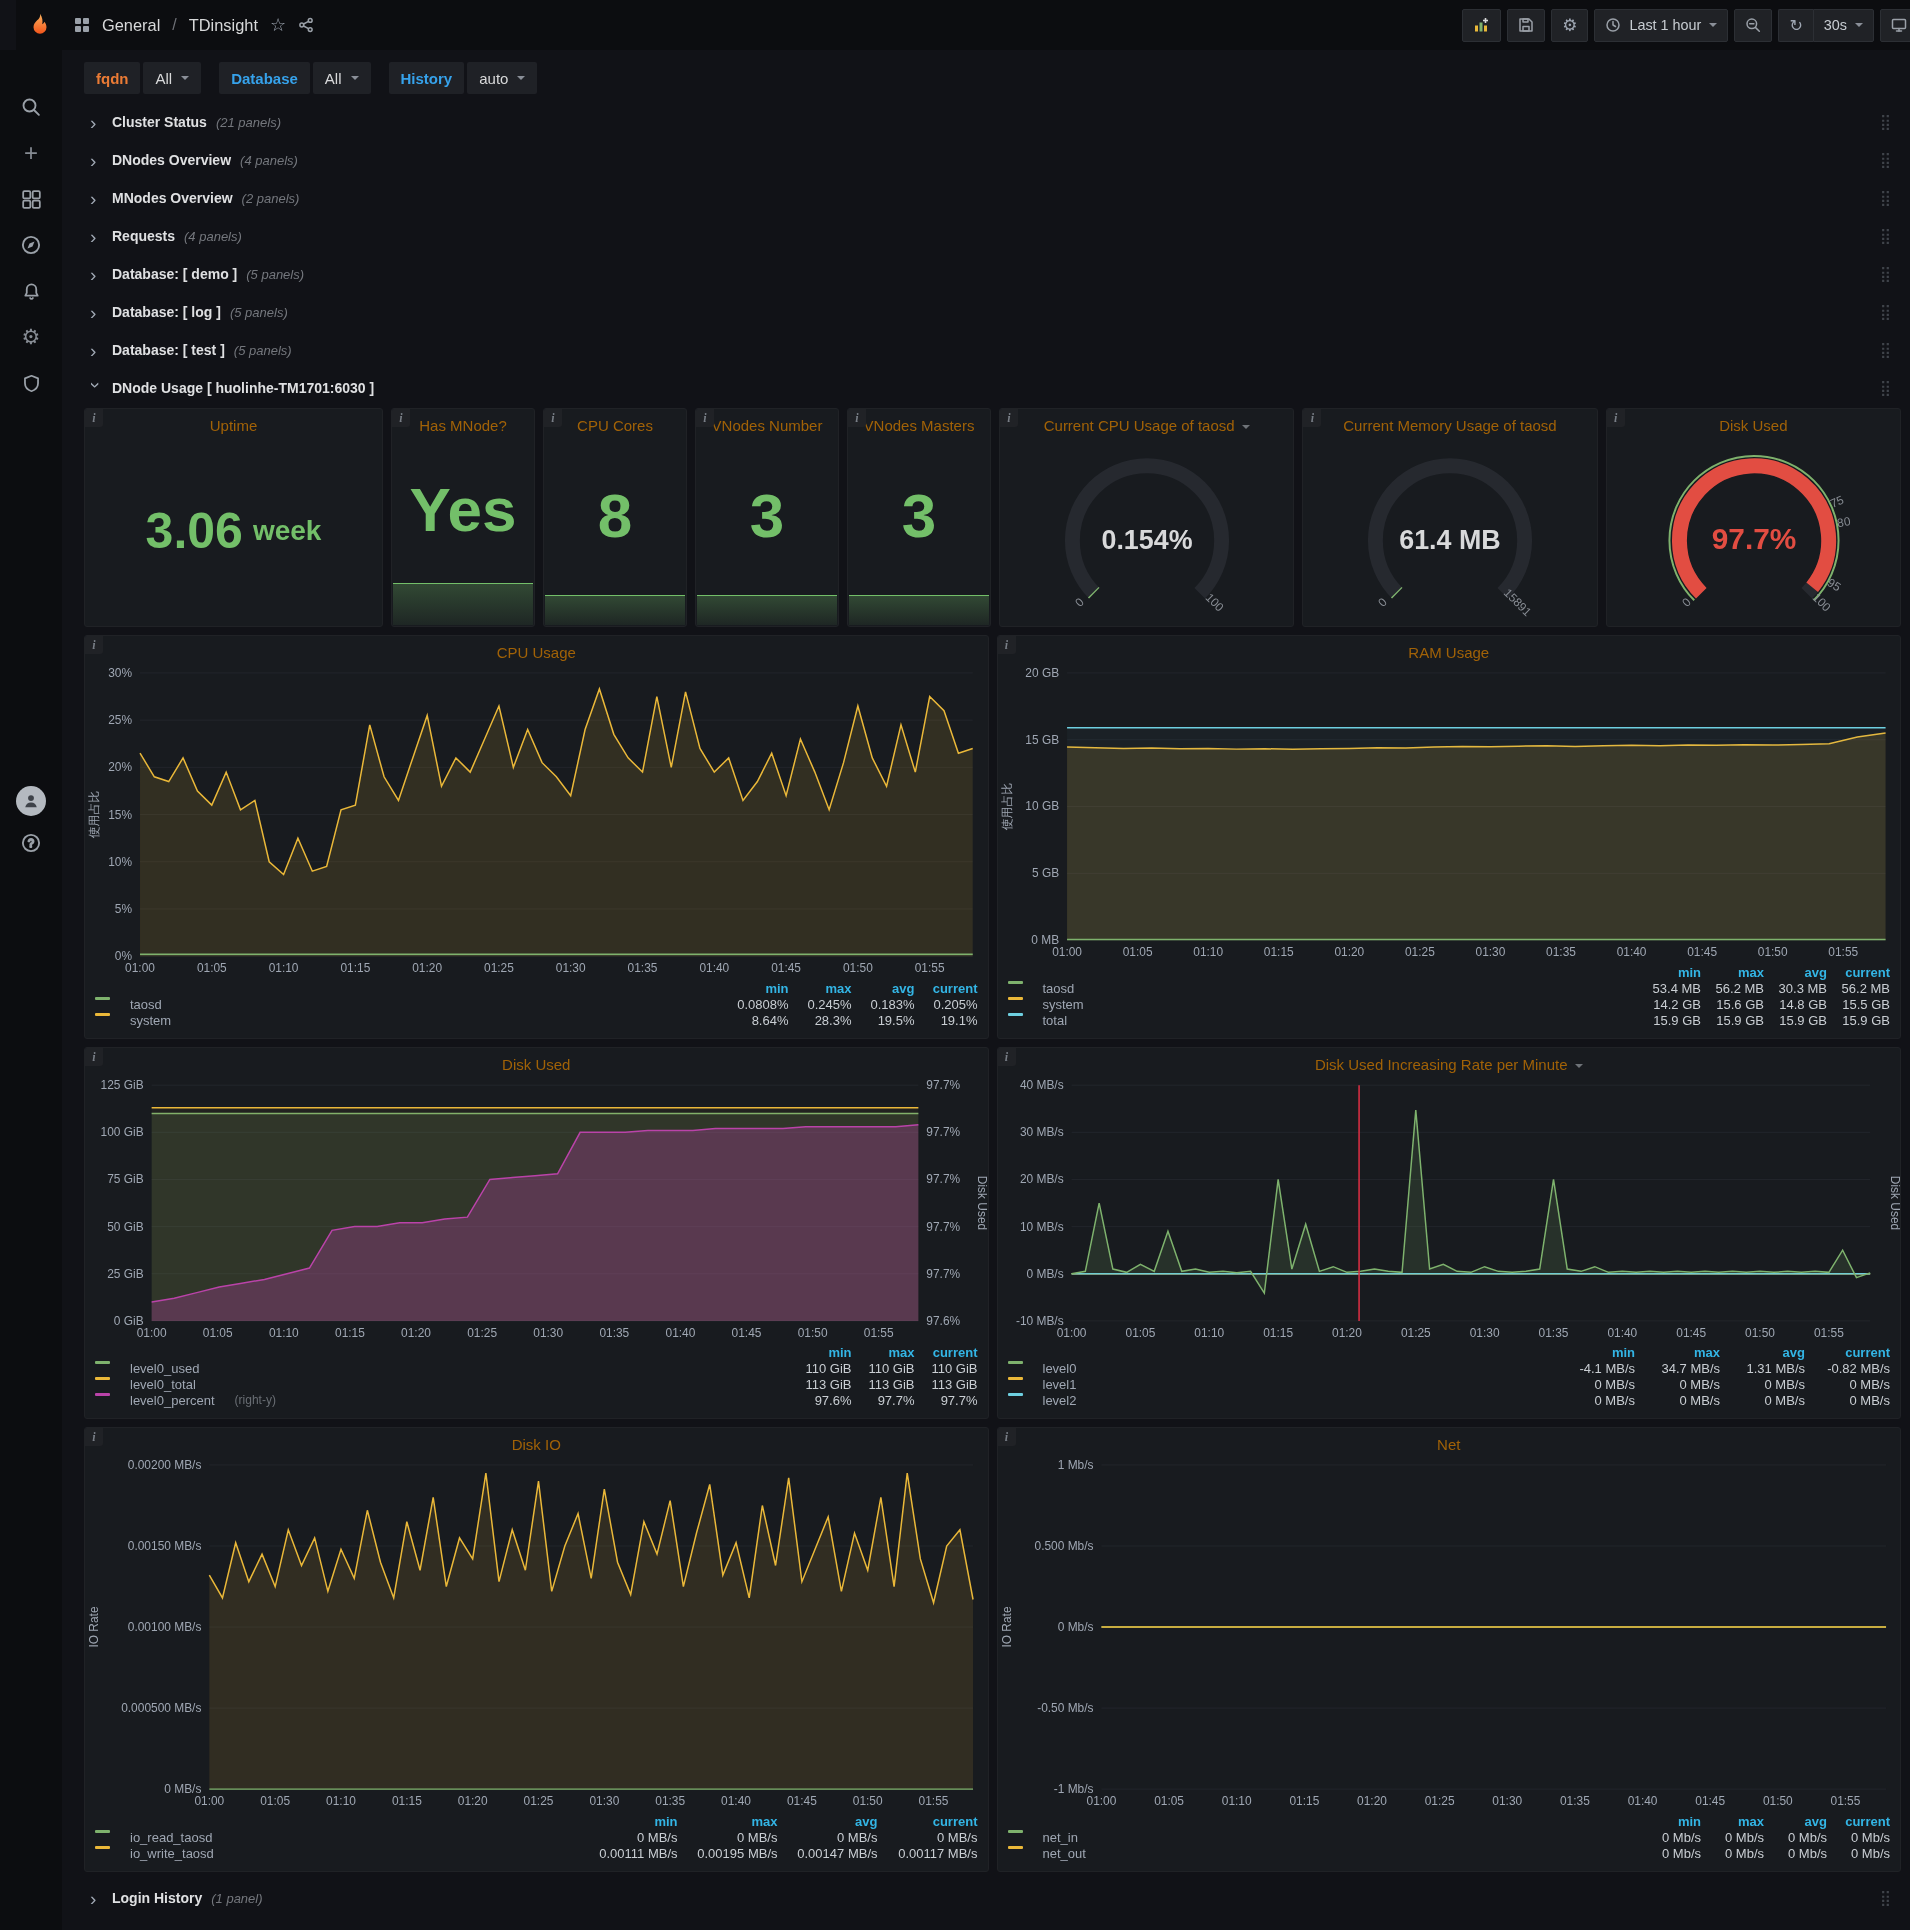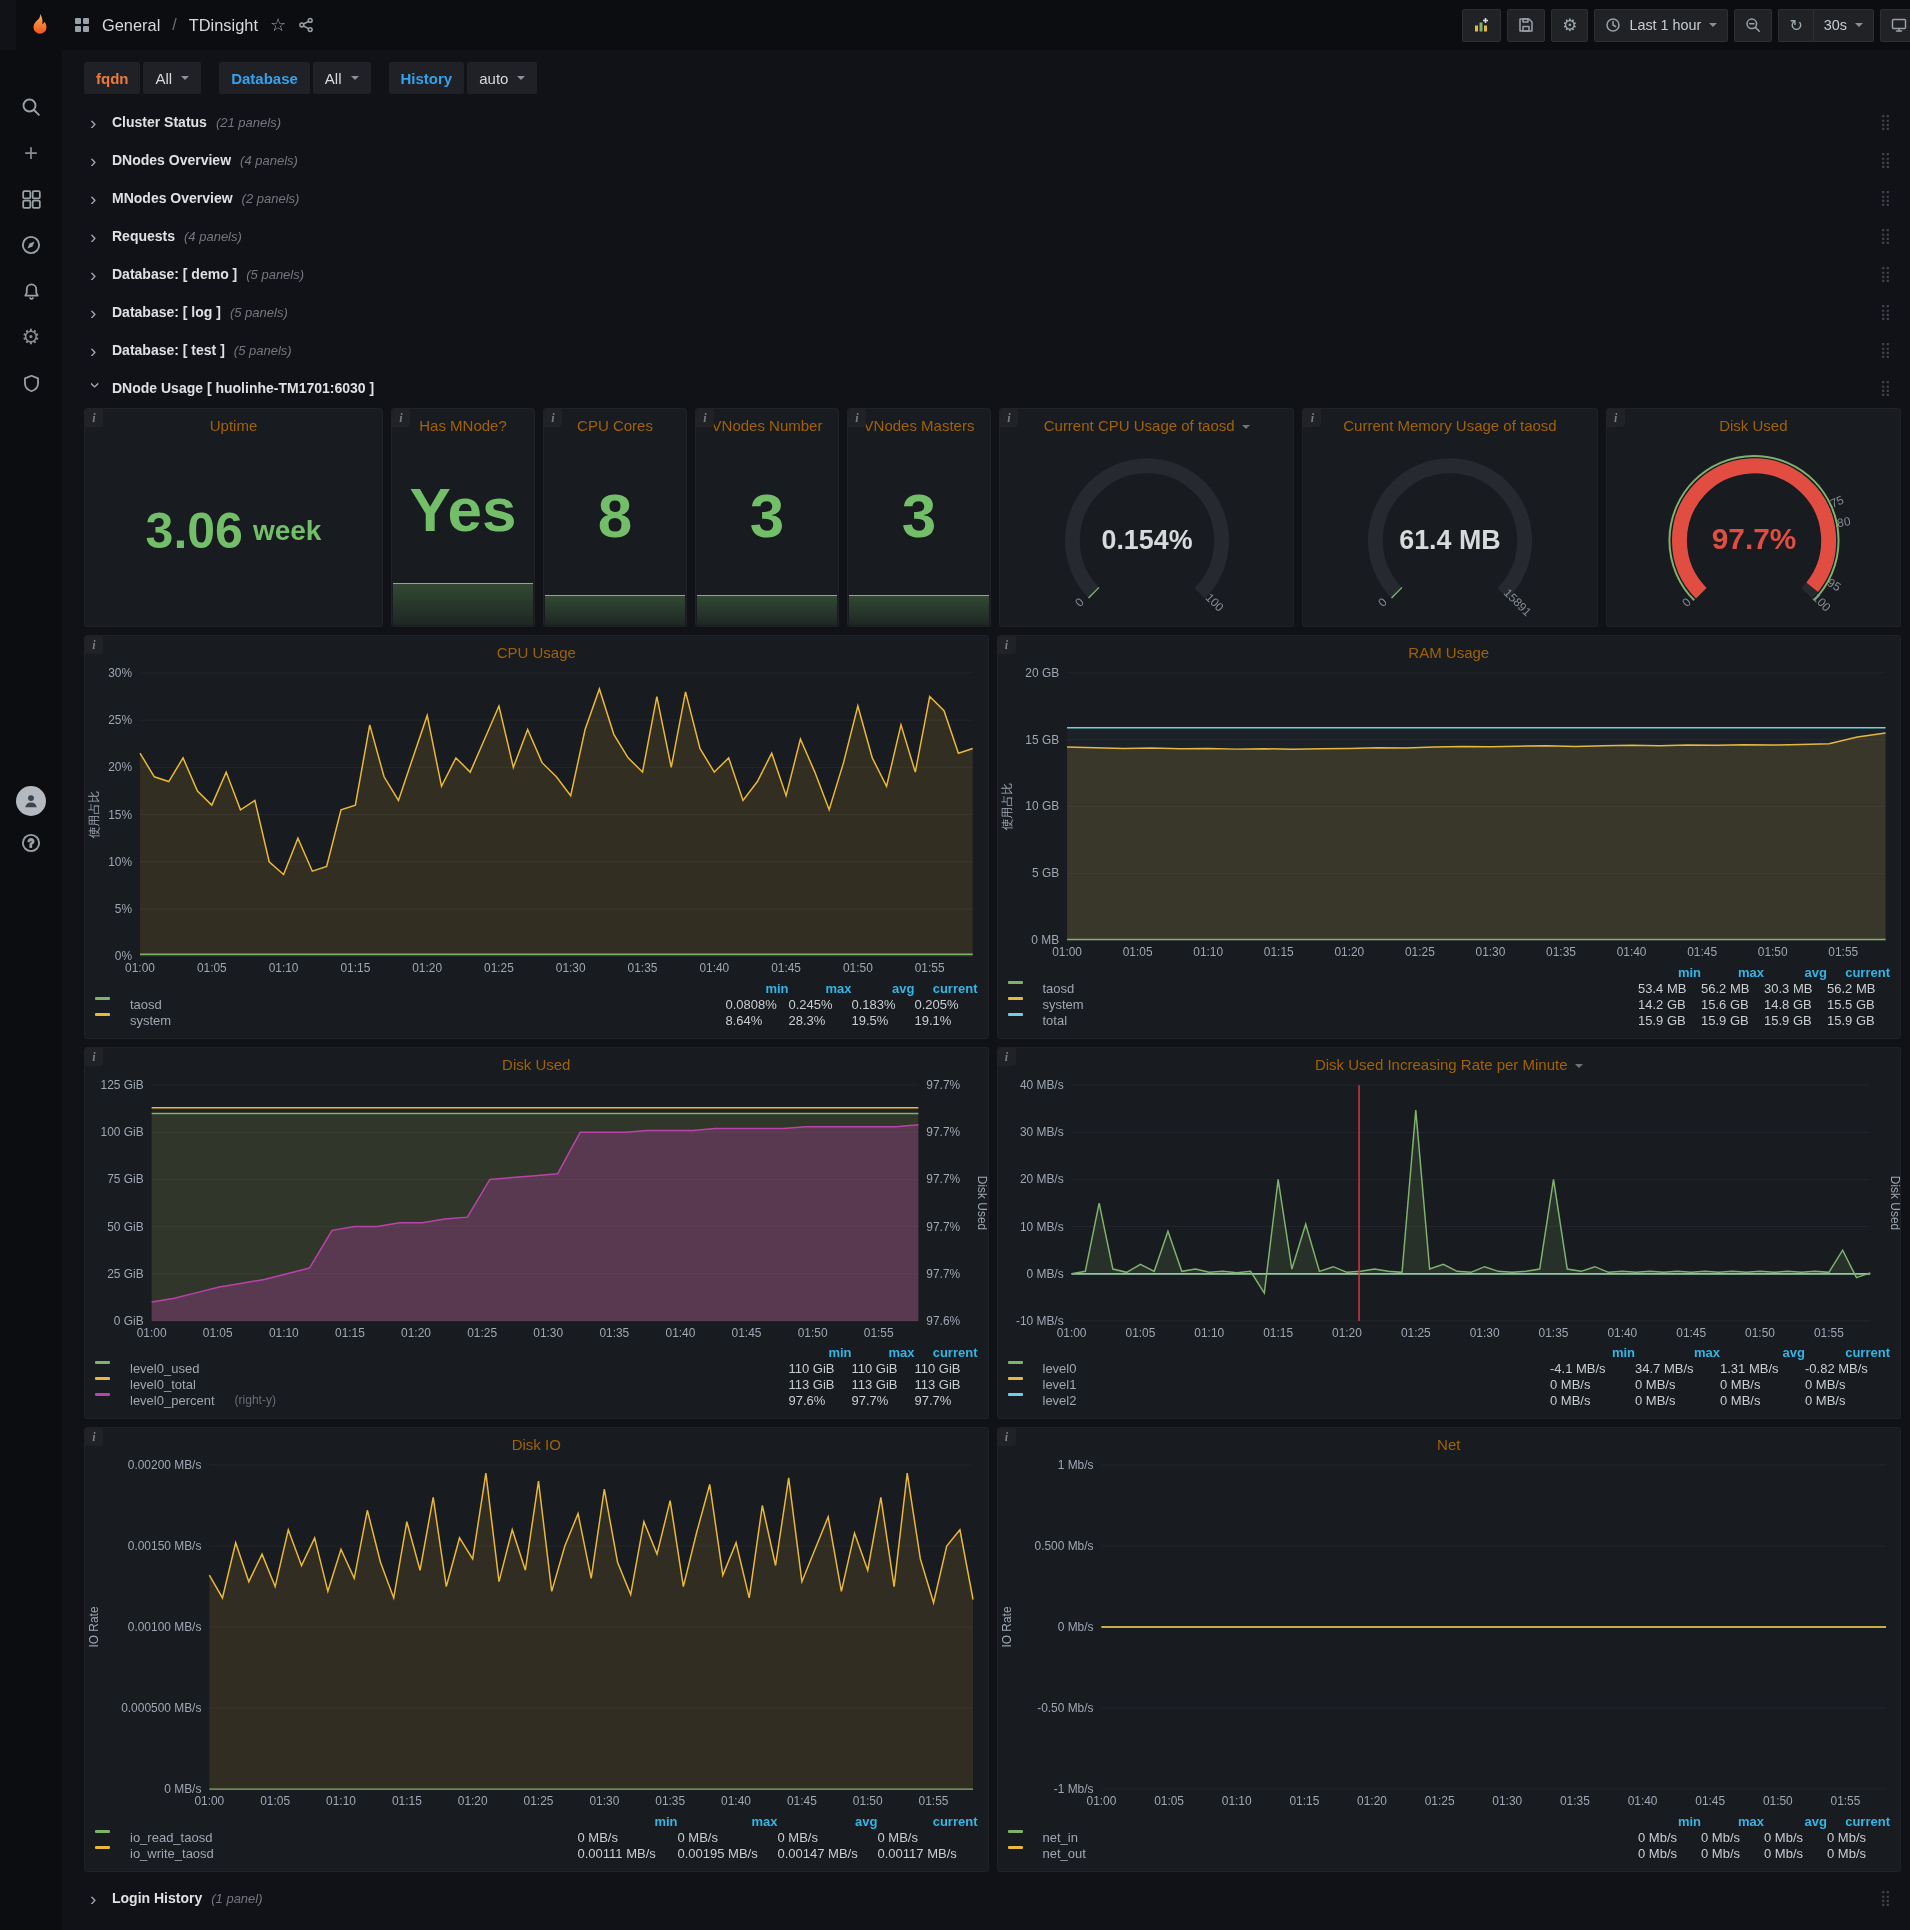--- a/index.html
+++ b/index.html
@@ -54,21 +54,21 @@
 .stat-unit{font-size:28px;font-weight:700;color:#73bf69}
 .spark{flex:0 0 auto;margin:0 1px 1px;border-top:1.5px solid #73bf69;background:linear-gradient(180deg,rgba(115,191,105,0.28),rgba(115,191,105,0.07))}
 .gauge-host{flex:1;min-height:0}
 .charts-row{display:flex;gap:8px;margin-bottom:8px}
 .chart-panel{flex:1;min-width:0}
 .chart-host{flex:1;min-height:0;cursor:crosshair}
 .legend-host{flex:0 0 auto}
 .legend{display:grid;row-gap:1px;font-size:13px;padding:2px 10px 10px 10px;align-items:center}
 .lg-h{color:#33b5e5;text-align:right;font-weight:700;cursor:pointer}
 .lg-n{color:#9fa7b3;display:flex;gap:20px;cursor:pointer}
-.lg-v{color:#c9ced3;}
+.lg-v{color:#c9ced3;text-align:right}
 .lg-note{color:#696e74;font-size:12px}
 .sw{width:15px;height:3px;border-radius:1px;display:inline-block}
 </style>
 </head>
 <body>
 
 <nav id="navbar">
   <div class="nav-left">
     <span class="logo">
       <svg width="26" height="26" viewBox="0 0 24 24">

